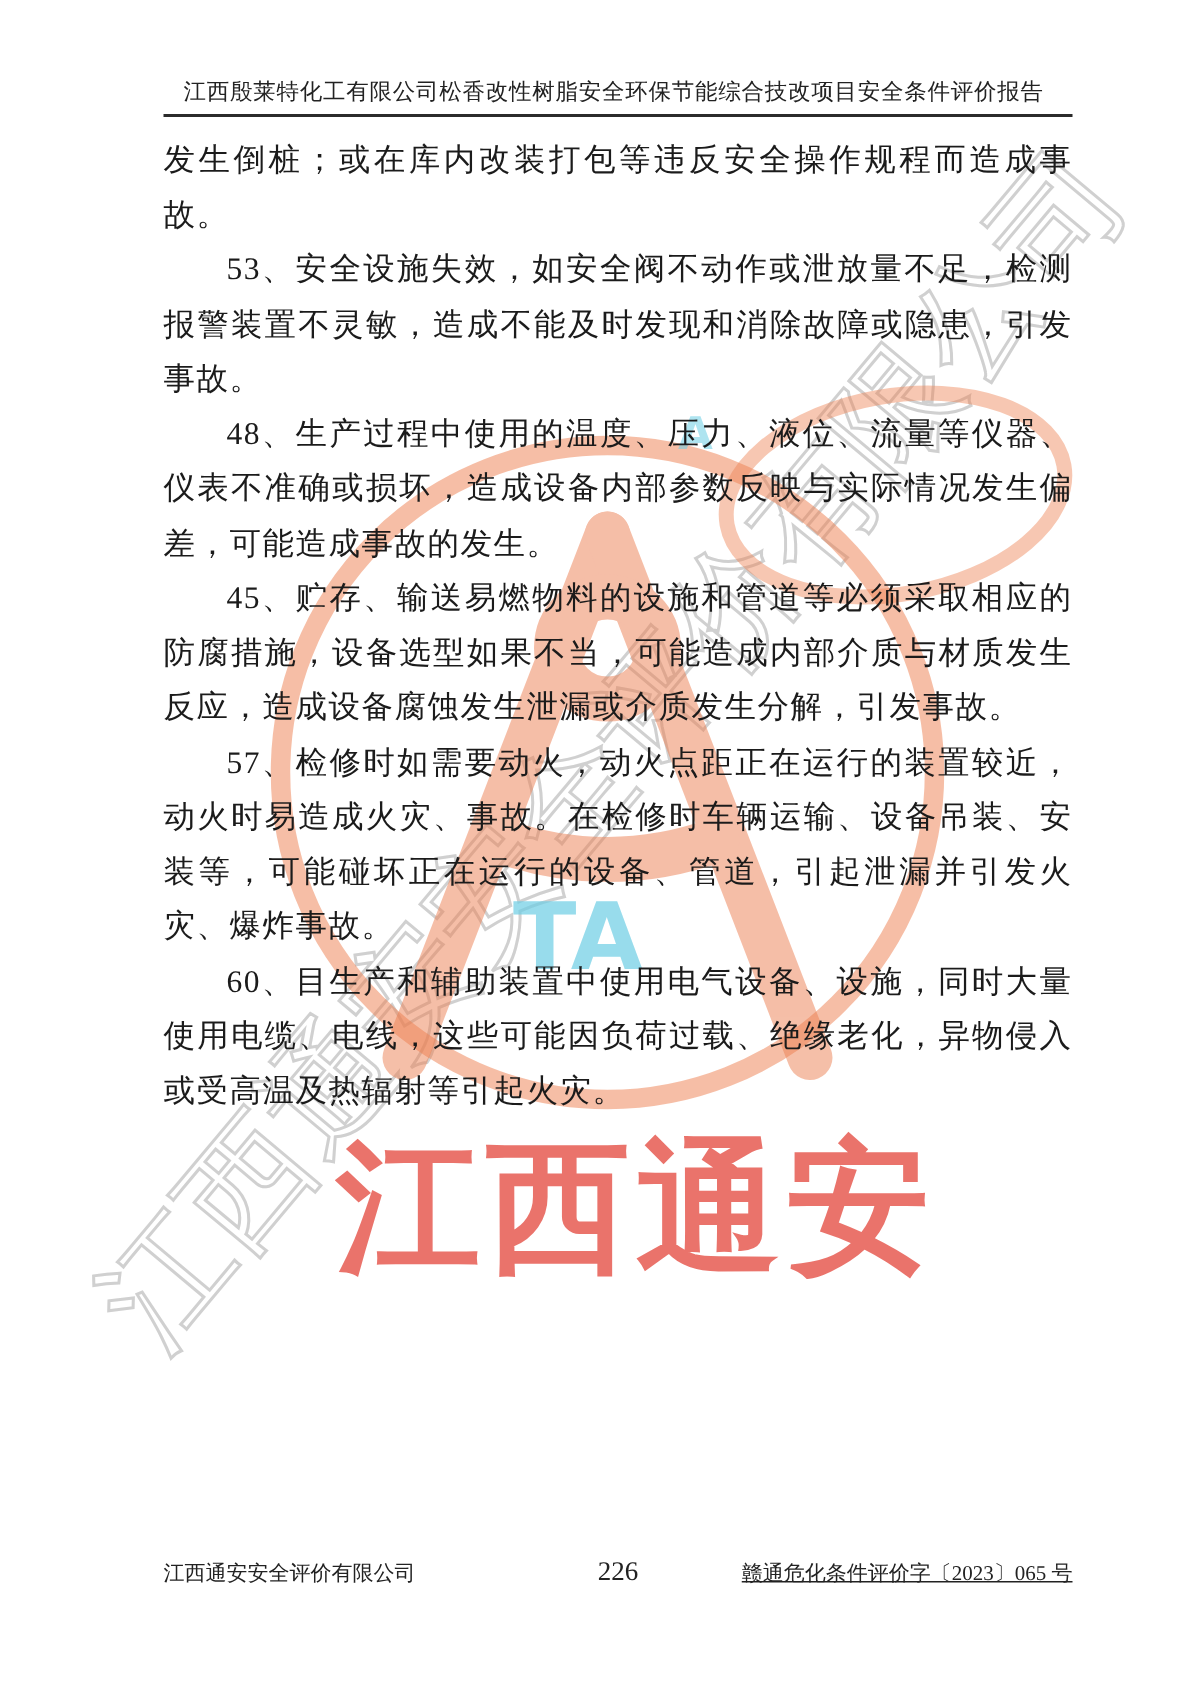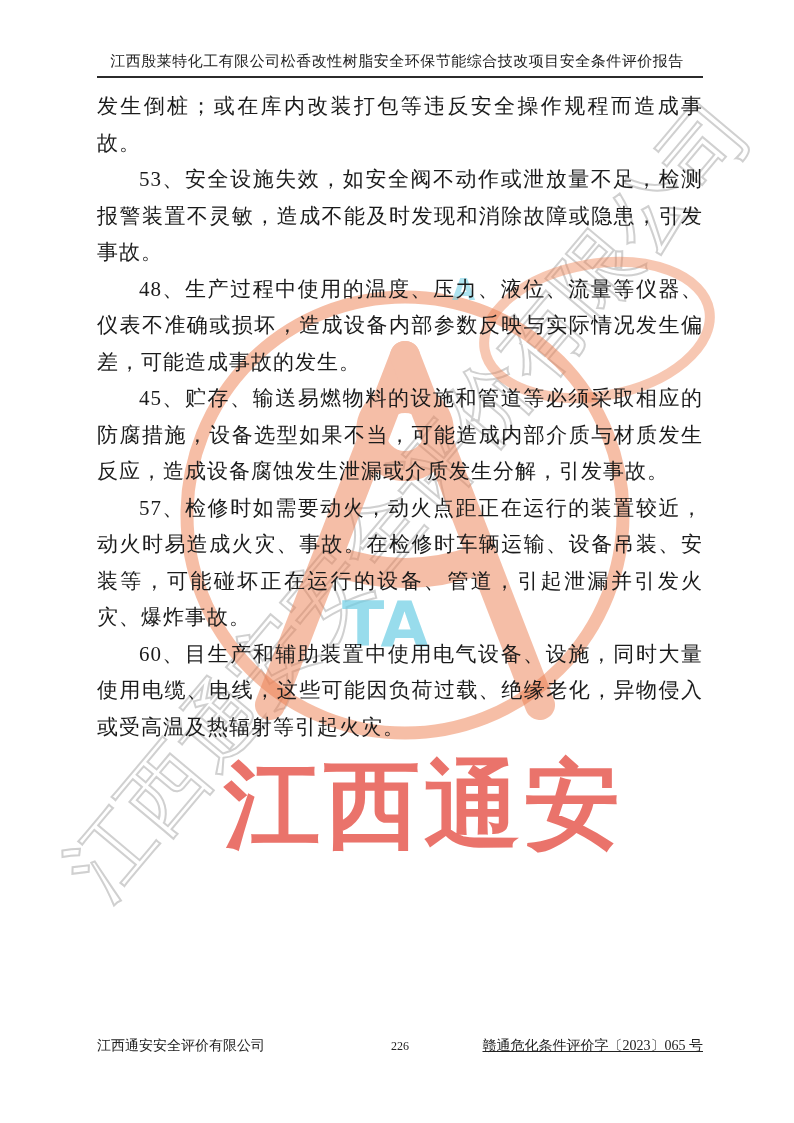--- a/index.html
+++ b/index.html
@@ -58,21 +58,21 @@
     font-family: "DejaVu Sans", sans-serif;
     font-weight: bold;
     font-size: 30px;
     color: rgba(108, 205, 228, 0.55);
     pointer-events: none;
   }
 
   
   .content {
     position: absolute;
-    left: 0; top: 0;
+    left: 12px; top: 0;
     width: 646px; height: 1123px;
     z-index: 3;
   }
   .header-title {
     position: absolute;
     top: 52px;
     left: 0;
     width: 794px;
     text-align: center;
     font-size: 15px;
@@ -110,21 +110,21 @@
     position: absolute;
     top: 1037px;
     left: 97px;
     width: 606px;
     display: flex;
     align-items: baseline;
     font-size: 14px;
     color: #222;
   }
   .footer .f-left  { flex: 1; text-align: left;  white-space: nowrap; }
-  .footer .f-mid   { flex: 0 0 auto; text-align: center; font-size: 12px; }
+  .footer .f-mid   { flex: 0 0 auto; text-align: center; font-size: 18px; }
   .footer .f-right { flex: 1; text-align: right; white-space: nowrap; text-decoration: underline; }
 </style>
 </head>
 <body>
 
 <div class="page">
 
   <svg class="wm-svg" viewBox="0 0 794 1123" xmlns="http://www.w3.org/2000/svg">
 
     <text transform="translate(415,505) rotate(-50)" text-anchor="middle" dominant-baseline="middle" font-family="Liberation Serif, serif" font-size="84" fill="none" stroke="#c8c8c8" stroke-width="2" opacity="0.85">江西通安安全评价有限公司</text>

